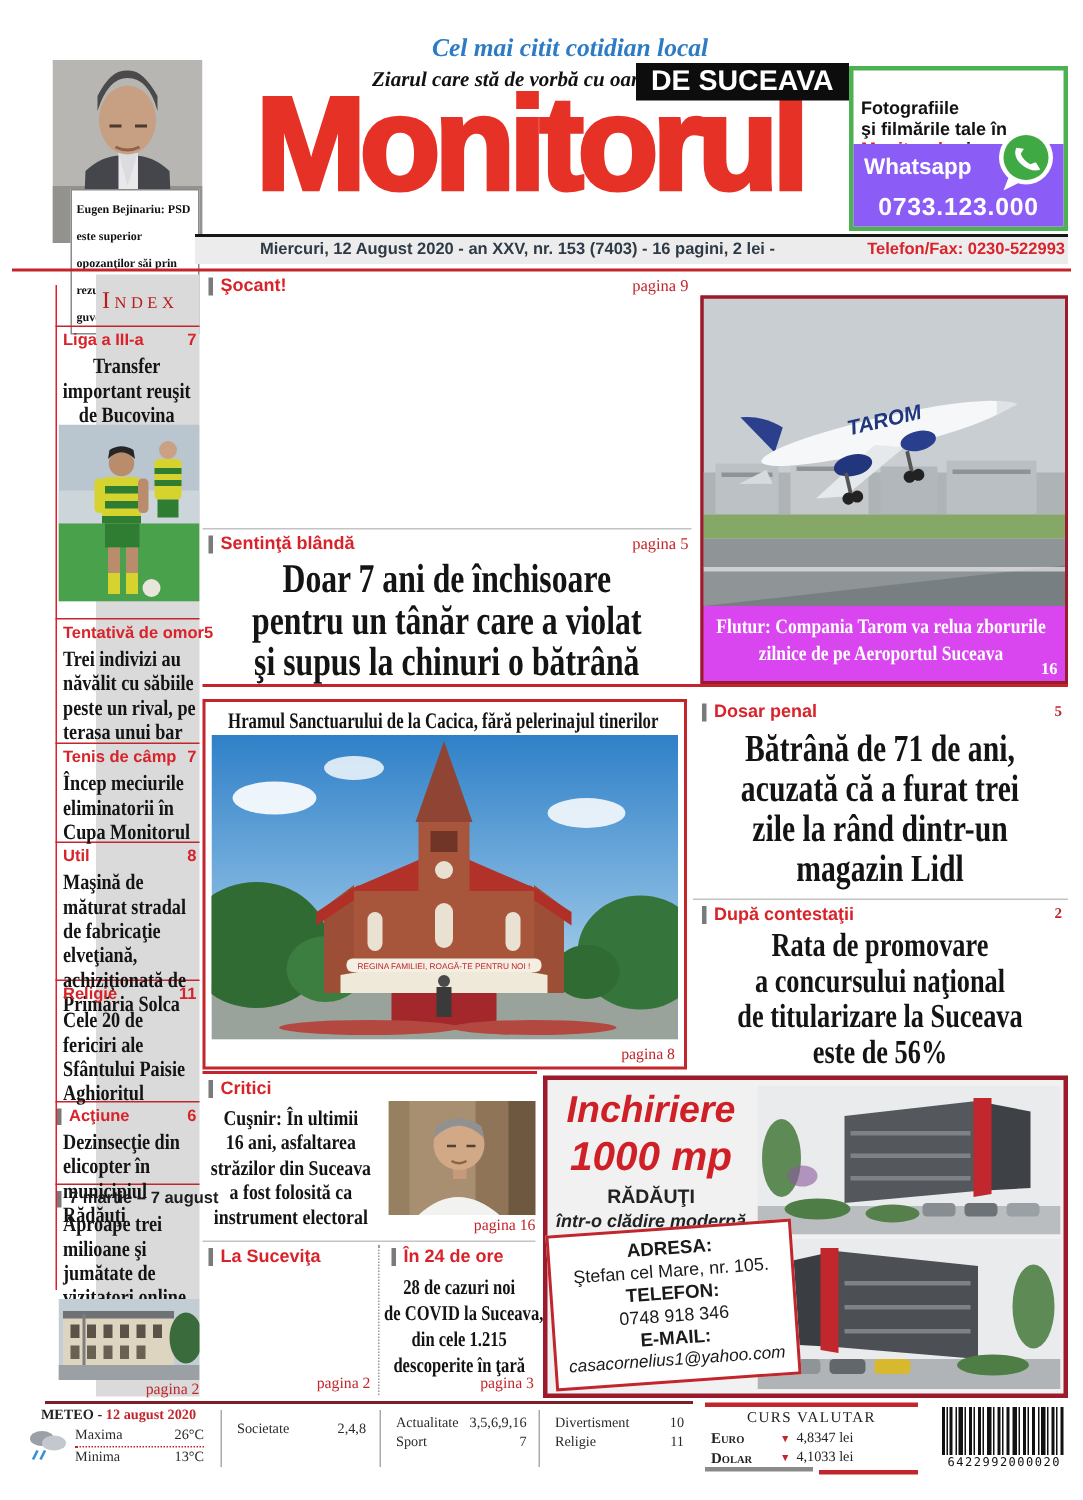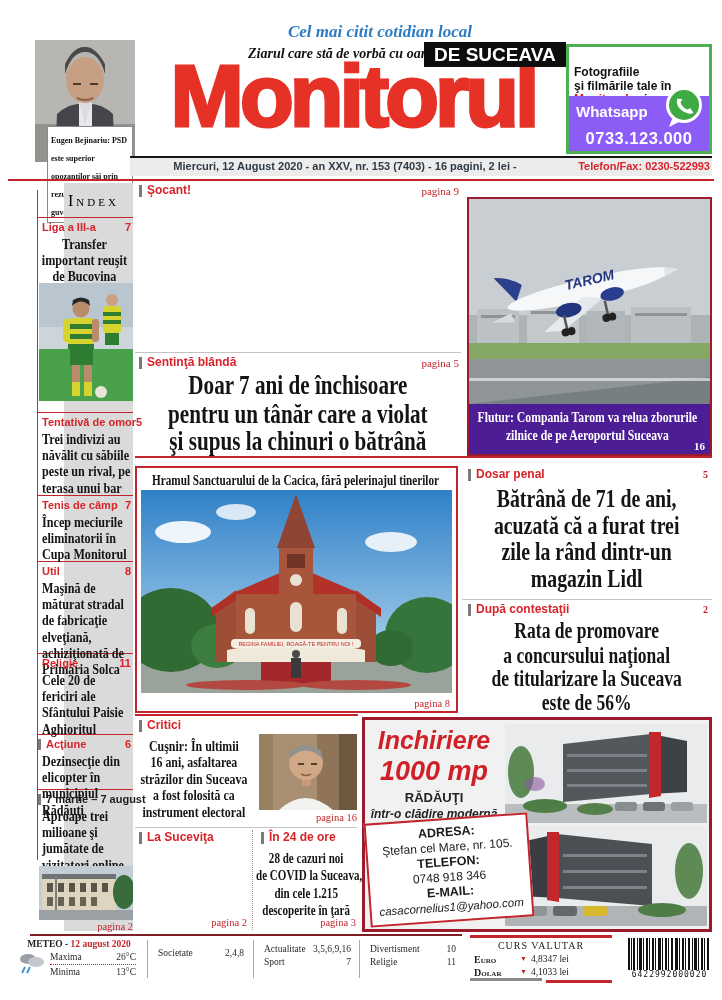--- a/index.html
+++ b/index.html
@@ -84,21 +84,21 @@
 
   <div class="abs" style="left:130px;top:156px;width:582px;height:20px;background:#ececec;border-top:2px solid #161616;box-sizing:border-box;">
     <div style="position:absolute;left:0;width:430px;text-align:center;font:bold 11px/17px 'Liberation Sans',sans-serif;color:#2e3a46;">Miercuri, 12 August 2020 - an XXV, nr. 153 (7403) - 16 pagini, 2 lei -</div>
     <div style="position:absolute;right:2px;font:bold 11px/17px 'Liberation Sans',sans-serif;color:#d8232a;">Telefon/Fax: 0230-522993</div>
   </div>
 
   <div class="abs rule" style="left:8px;top:179px;width:706px;height:2px;"></div>
 
   <div class="abs" style="left:64px;top:183px;width:69px;height:748px;background:#dadada;"></div>
   <div class="abs" style="left:37px;top:190px;width:1px;height:670px;background:#d8232a;"></div>
-  <div class="abs serif" style="left:68px;top:192px;font:16px 'Liberation Serif',serif;font-variant:small-caps;letter-spacing:3px;color:#000000;">Index</div>
+  <div class="abs serif" style="left:68px;top:192px;font:16px 'Liberation Serif',serif;font-variant:small-caps;letter-spacing:3px;color:#b91c1c;">Index</div>
 
   <div class="abs rule" style="left:37px;top:217px;width:96px;height:1px;"></div>
   <div class="abs rule" style="left:37px;top:412px;width:96px;height:1px;"></div>
   <div class="abs rule" style="left:37px;top:495px;width:96px;height:1px;"></div>
   <div class="abs rule" style="left:37px;top:561px;width:96px;height:1px;"></div>
   <div class="abs rule" style="left:37px;top:653px;width:96px;height:1px;"></div>
   <div class="abs rule" style="left:37px;top:734px;width:96px;height:1px;"></div>
   <div class="abs rule" style="left:37px;top:789px;width:96px;height:1px;"></div>
 
   <div class="abs skrow" style="left:42px;top:221px;width:89px;">
@@ -258,21 +258,21 @@
           <rect x="88" y="110" width="2.5" height="15" fill="#555"></rect>
           <rect x="131" y="105" width="2.5" height="15" fill="#555"></rect>
           <circle cx="87" cy="127" r="4" fill="#222"></circle>
             <circle cx="93" cy="127" r="4" fill="#222"></circle>
           <circle cx="130" cy="122" r="4" fill="#222"></circle>
             <circle cx="136" cy="122" r="4" fill="#222"></circle>
           <text x="122" y="86" font-size="14" font-style="italic" font-weight="bold" fill="#22367e" text-anchor="middle">TAROM</text>
         </g>
       </svg>
     </div>
-    <div class="abs hl" style="left:0;right:0;bottom:0;height:50px;background:#4c1d95;color:#fff;">
+    <div class="abs hl" style="left:0;right:0;bottom:0;height:50px;background:#d946ef;color:#fff;">
       <div style="width:263px;transform:scale(0.9,1.05);transform-origin:0 0;font-size:13px;line-height:17px;text-align:center;padding-top:4px;">
         <div class="ln">Flutur: Compania Tarom va relua zborurile</div>
         <div class="ln">zilnice de pe Aeroportul Suceava</div>
       </div>
       <span class="abs serif" style="right:5px;bottom:2px;font:bold 11px 'Liberation Serif',serif;color:#fff;margin-top:10px;">16</span>
     </div>
   </div>
 
   <div class="abs" style="left:135px;top:466px;width:323px;height:247px;border:2px solid #c2262c;box-sizing:border-box;background:#fff;">
     <div class="hl" style="margin-top:4px;height:16px;">

